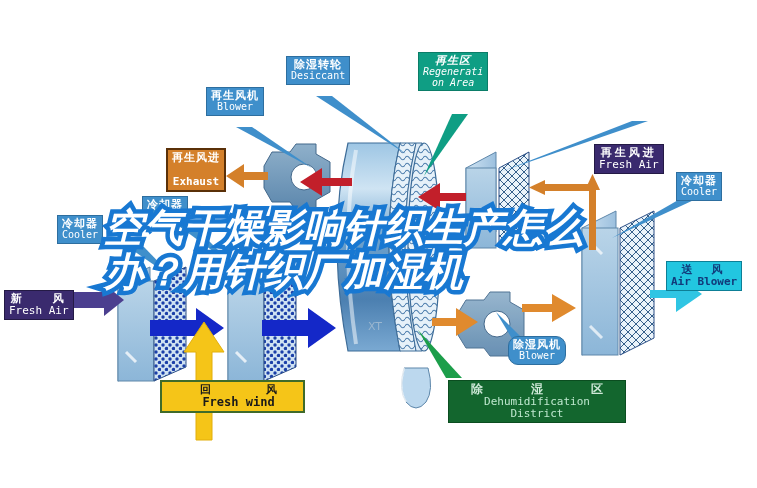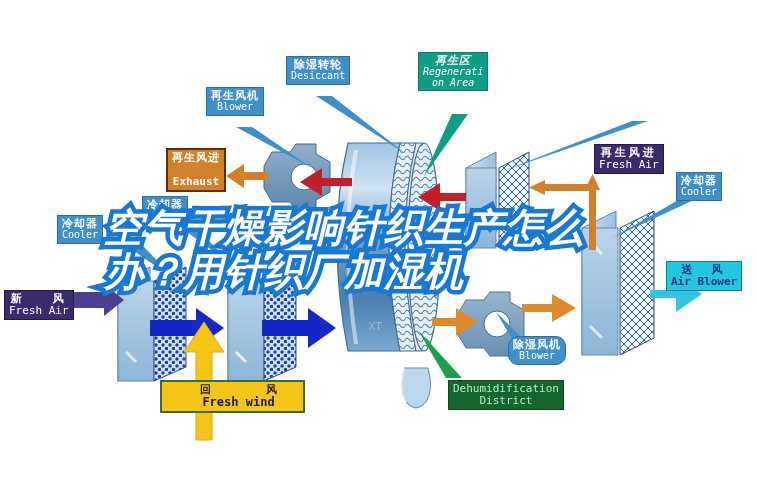--- a/index.html
+++ b/index.html
@@ -301,20 +301,21 @@
     <span class="cn">回　风</span>
     <span class="en">Fresh wind</span>
   </div>
 
   <div class="lbl blue" style="left:508px;top:336px;border-radius:10px;">
     <span class="cn">除湿风机</span>
     <span class="en">Blower</span>
   </div>
 
   <div class="lbl green" style="left:448px;top:380px;">
+    <span class="cn">除　湿　区</span>
     <span class="en">Dehumidification</span>
     <span class="en">District</span>
   </div>
 
   <div id="headline-shadow" aria-hidden="true">
     <span class="hl-row">空气干燥影响针织生产怎么</span>
     <span class="hl-row">办？用针织厂加湿机</span>
   </div>
   <div id="headline">
     <span class="hl-row">空气干燥影响针织生产怎么</span>

